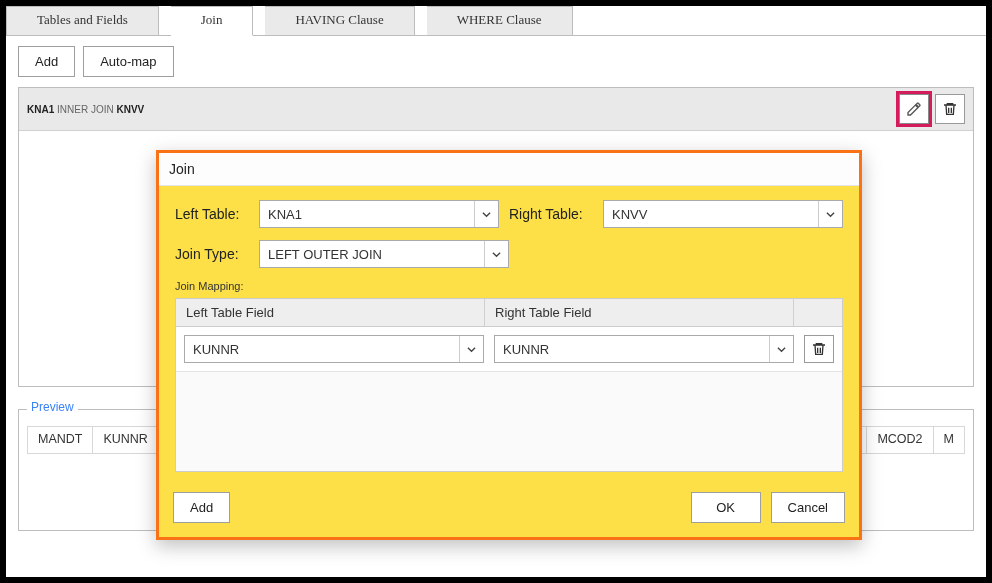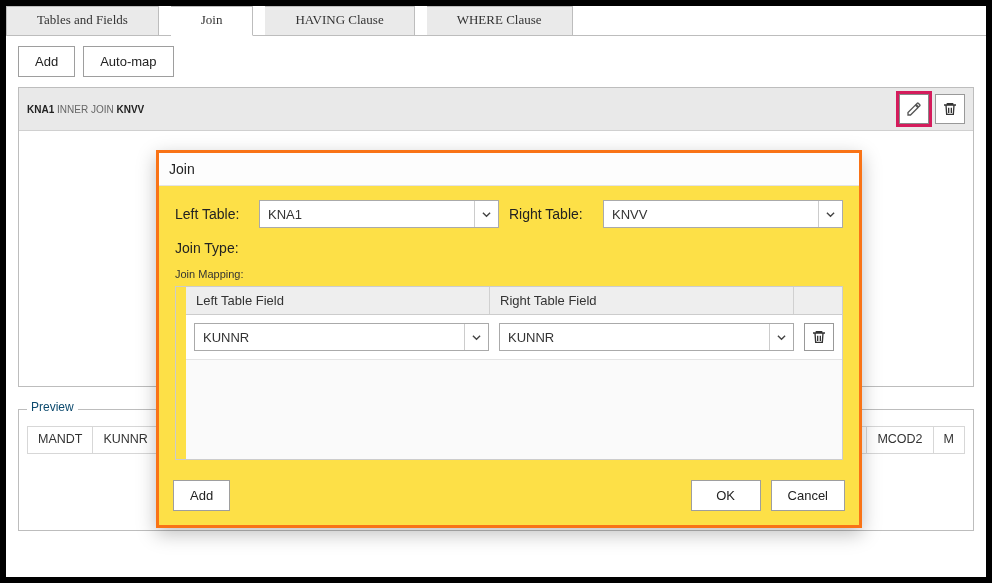--- a/index.html
+++ b/index.html
@@ -26,37 +26,37 @@
   .iconbtn { width:30px; height:30px; border:1px solid #999; background:#fff; display:flex; align-items:center; justify-content:center; cursor:pointer; }
   .iconbtn + .iconbtn { margin-left:6px; }
   .iconbtn.red { outline:3px solid #d41c5c; border-color:#888; }
   .icons { display:flex; }
   .joinbody { height:255px; background:#fff; }
 
   .trash { width:16px; height:16px; }
 
   
   .preview { margin:10px 12px 12px 12px; border:1px solid #bdbdbd; padding:8px 8px 8px 8px; position:relative; }
-  .preview .legend { position:absolute; top:-10px; left:8px; background:#fff; padding:0 4px; font-size:12px; color:#0c4a6e; }
+  .preview .legend { position:absolute; top:-10px; left:8px; background:#fff; padding:0 4px; font-size:12px; color:#3b82f6; }
   .colrow { display:flex; border:1px solid #d7d7d7; margin-top:8px; height:28px; overflow:hidden; }
   .colcell { border-right:1px solid #d7d7d7; font-size:12.5px; color:#333; padding:5px 10px; white-space:nowrap; }
   .previewgap { height:68px; }
 
   
   .overlay { position:absolute; left:150px; top:144px; width:706px; background:#fde047; border:3px solid #f97316; box-shadow:0 6px 18px rgba(0,0,0,.25); }
   .mhead { padding:8px 10px; font-size:14px; color:#222; border-bottom:1px solid #e4e4e4; background:#fdfdfd; }
   .mbody { padding:14px 16px 10px 16px; font-size:13px; color:#333; }
   .row { display:flex; align-items:center; gap:10px; margin-bottom:12px; }
   .lbl { width:74px; font-size:14px; color:#222; }
   .select { flex:1; display:flex; border:1px solid #aaa; height:28px; background:#fff; align-items:center; }
   .select .val { flex:1; padding:0 8px; font-size:13px; }
   .select .caret { width:24px; border-left:1px solid #ccc; height:100%; display:flex; align-items:center; justify-content:center; cursor:pointer; }
   .caret svg { width:9px; height:9px; }
   .glabel { font-size:11px; margin:4px 0 6px 0; }
-  .gridwrap { border:1px solid #ccc;padding-left:10px; }
+  .gridwrap { border:1px solid #ccc; }
   .gh { display:flex; background:#eee; border-bottom:1px solid #ccc; font-size:13px; }
   .gh .c { flex:1; padding:6px 10px; border-right:1px solid #d0d0d0; }
   .gh .tail { width:48px; }
   .gbody { padding:8px; display:flex; gap:10px; align-items:center; background:#fff; }
   .gsel { flex:1; display:flex; border:1px solid #aaa; height:28px; }
   .gsel .val { flex:1; padding:0 8px; font-size:13px; display:flex; align-items:center; }
   .gsel .caret { width:24px; border-left:1px solid #ccc; display:flex; align-items:center; justify-content:center; cursor:pointer; }
   .gridspace { height:100px; border-top:1px solid #e4e4e4; background:#fafafa; }
   .mfoot { padding:10px 14px 14px 14px; display:flex; justify-content:space-between; }
   .mfoot .right { display:flex; gap:10px;align-items:flex-end; }
@@ -133,20 +133,28 @@
             <span class="val">KNVV</span>
             <span class="caret">
                 <svg viewBox="0 0 10 10">
                   <path d="M1 3l4 4 4-4" fill="none" stroke="#444" stroke-width="1.5"></path>
                 </svg>
               </span>
           </div>
         </div>
         <div class="row">
           <span class="lbl">Join Type:</span>
+          <div class="select" style="max-width:250px">
+            <span class="val">LEFT OUTER JOIN</span>
+            <span class="caret">
+                <svg viewBox="0 0 10 10">
+                  <path d="M1 3l4 4 4-4" fill="none" stroke="#444" stroke-width="1.5"></path>
+                </svg>
+              </span>
+          </div>
         </div>
         <div class="glabel">Join Mapping:</div>
         <div class="gridwrap">
           <div class="gh">
             <div class="c">Left Table Field</div>
             <div class="c">Right Table Field</div>
             <div class="tail"></div>
           </div>
           <div class="gbody">
             <div class="gsel">

